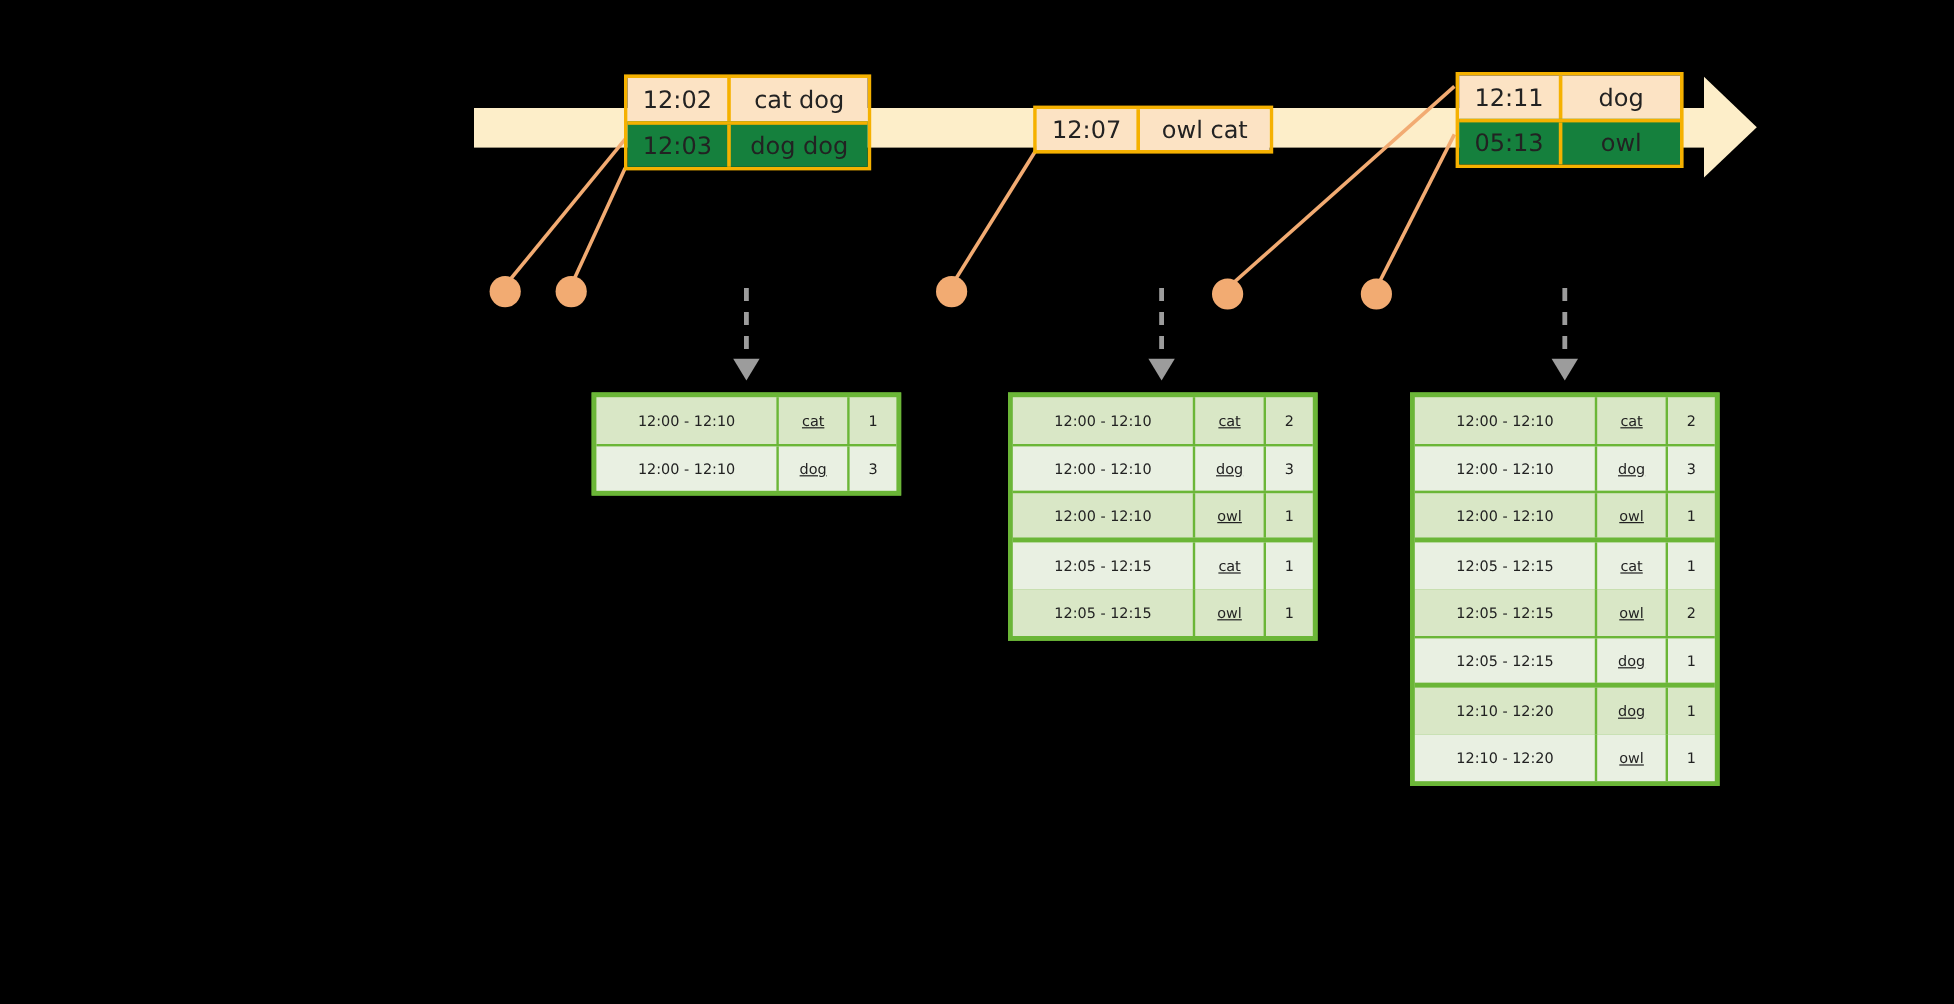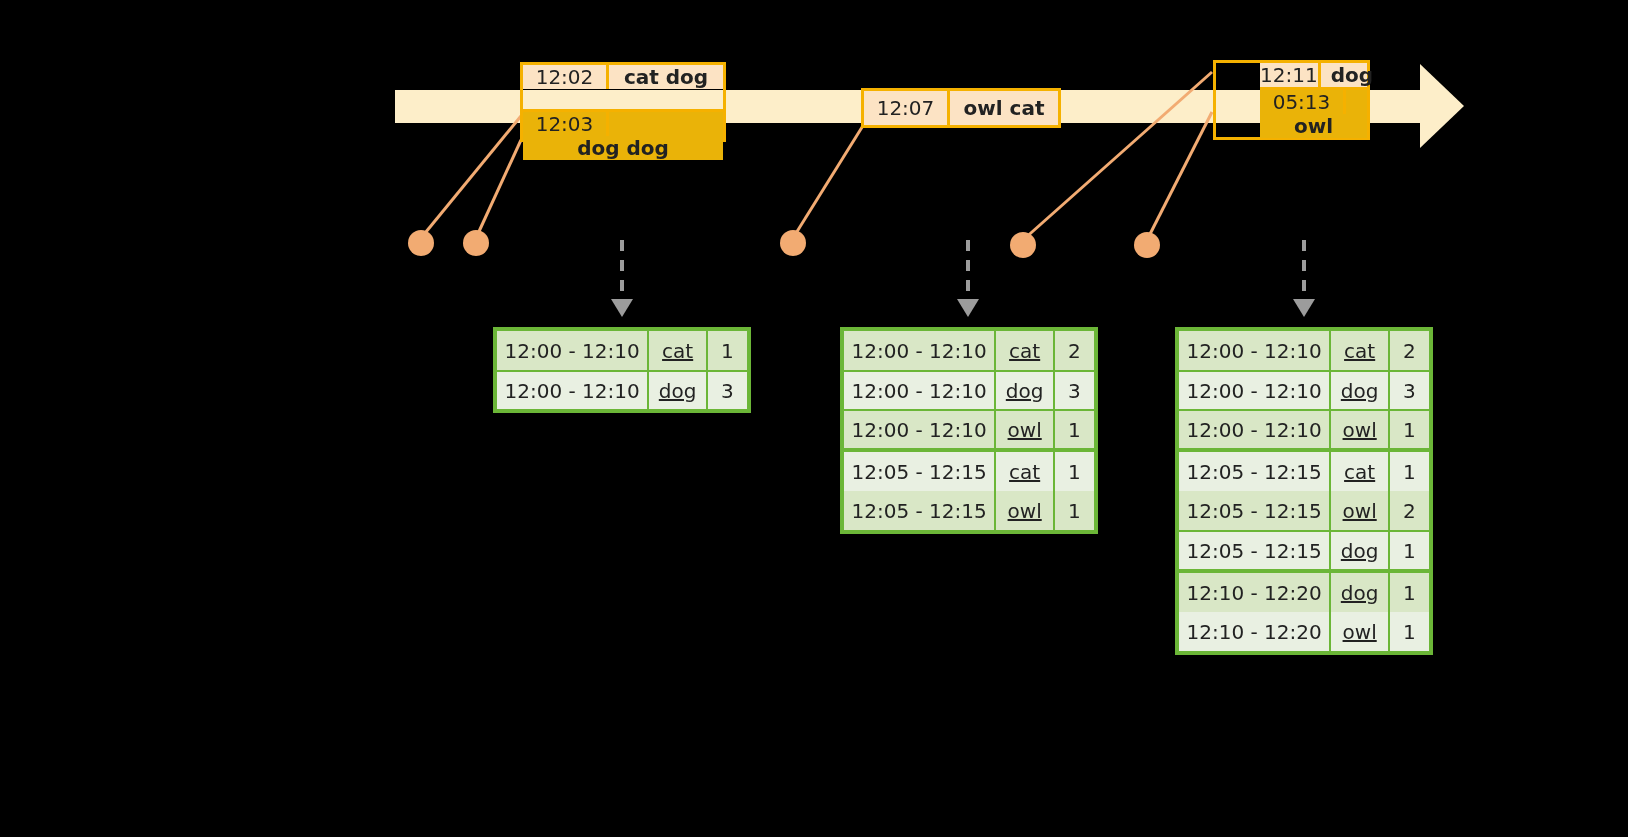--- a/index.html
+++ b/index.html
@@ -22,56 +22,55 @@
   }
 
   
   .evt{
     position:absolute;border:3px solid #f5b100;
     display:flex;flex-direction:column;box-sizing:border-box;
   }
   .evt-row{display:flex;flex:1;}
   .evt-row + .evt-row{border-top:3px solid #f5b100;}
   .evt-row.shade{background:#fce3c4;}
-  .evt-row.plain{background:#eab308;flex-direction:column;}
+  .evt-row.plain{background:#15803d;}
   .evt-time{
     width:86px;border-right:3px solid #f5b100;
     display:flex;align-items:center;justify-content:center;
     font-size:20px;color:#222;box-sizing:border-box;
   }
   .evt-words{
     flex:1;display:flex;align-items:center;justify-content:center;
     font-size:20px;color:#222;padding:0 10px;box-sizing:border-box;
     white-space:nowrap;
-    font-weight:bold;
-  }
-
-  #evt-a{left:520px;top:62px;width:206px;height:80px;gap:20px;}
+  }
+
+  #evt-a{left:520px;top:62px;width:206px;height:80px;}
   #evt-b{left:861px;top:88px;width:200px;height:40px;justify-content:center;}
-  #evt-c{left:1213px;top:60px;width:157px;height:80px;padding-left:44px;}
+  #evt-c{left:1213px;top:60px;width:190px;height:80px;}
 
   
   .dot{
     position:absolute;width:26px;height:26px;border-radius:50%;
     background:#f2ab72;
   }
   #svg-lines{position:absolute;left:0;top:0;width:1628px;height:837px;}
 
   
   .tbl{
     position:absolute;border:4px solid #6bb637;box-sizing:border-box;
     background:#6bb637;
   }
   .trow{display:flex;height:39px;box-sizing:border-box;}
   .trow.a{background:#d9e7c6;}
   .trow.b{background:#e9f0e2;}
   .trow.sep{border-top:4px solid #6bb637;height:43px;}
   .tc{
     display:flex;align-items:center;justify-content:center;
-    font-size:20px;color:#222;box-sizing:border-box;
+    font-size:12px;color:#222;box-sizing:border-box;
     border-right:2px solid #6bb637;
   }
   .tc.win{width:156px;}
   .tc.word{width:60px;text-decoration:underline;}
   .tc.cnt{width:40px;border-right:none;}
   .trow:not(.sep) + .trow:not(.sep){border-top:2px solid #6bb637;}
 
   #tbl-1{left:493px;top:327px;width:258px;}
   #tbl-2{left:840px;top:327px;width:258px;}
   #tbl-3{left:1175px;top:327px;width:258px;}

